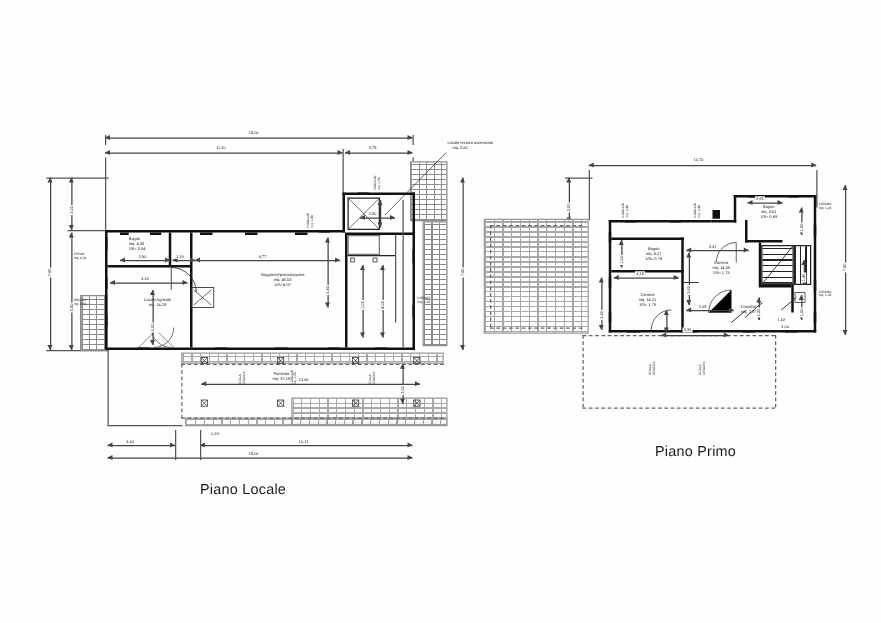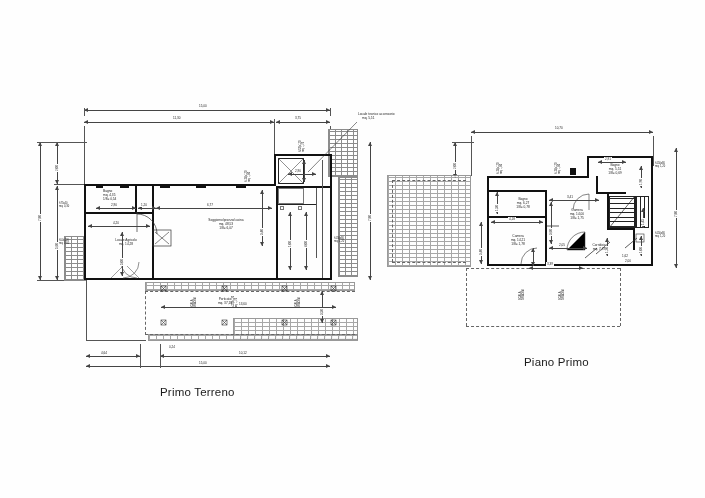--- a/index.html
+++ b/index.html
@@ -270,21 +270,21 @@
     <div class="dim" style="left:86px;top:356px;width:54px;"></div>
     <div class="dimtxt" style="left:100px;top:351px;">4,64</div>
     <div class="dimtxt" style="left:168px;top:345px;">0,24</div>
     <div class="dim" style="left:160px;top:356px;width:170px;"></div>
     <div class="dimtxt" style="left:238px;top:351px;">10,12</div>
     <div class="dim" style="left:86px;top:366px;width:244px;"></div>
     <div class="dimtxt" style="left:198px;top:361px;">15,00</div>
     <div class="ln vl thin" style="left:140px;top:344px;height:24px;"></div>
     <div class="ln vl thin" style="left:160px;top:344px;height:24px;"></div>
 
-    <div class="title" style="left:160px;top:386px;">Primo Terreno</div>
+    <div class="title" style="left:160px;top:386px;">Piano Locale</div>
   </div>
 
   <div>
 
     <div class="dim" style="left:471px;top:132px;width:182px;"></div>
     <div class="dimtxt" style="left:554px;top:126px;">10,70</div>
     <div class="ln vl thin" style="left:471px;top:136px;height:40px;"></div>
     <div class="ln vl thin" style="left:653px;top:136px;height:30px;"></div>
 
     <div class="dimv" style="left:455px;top:142px;height:36px;"></div>

